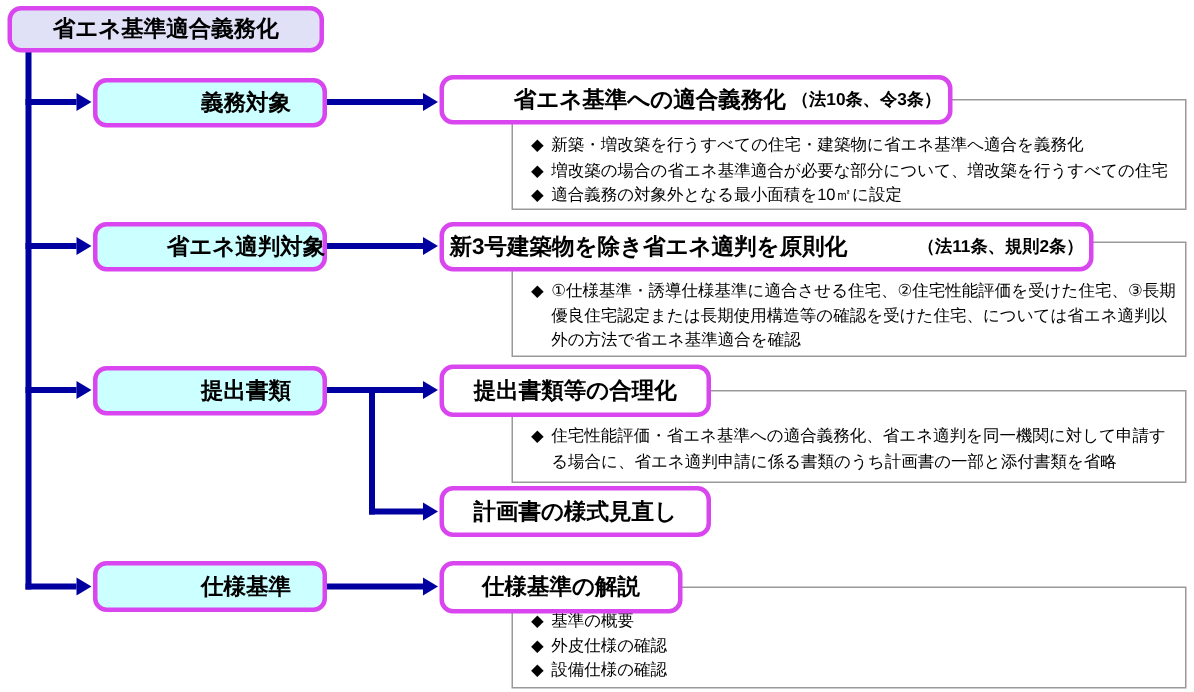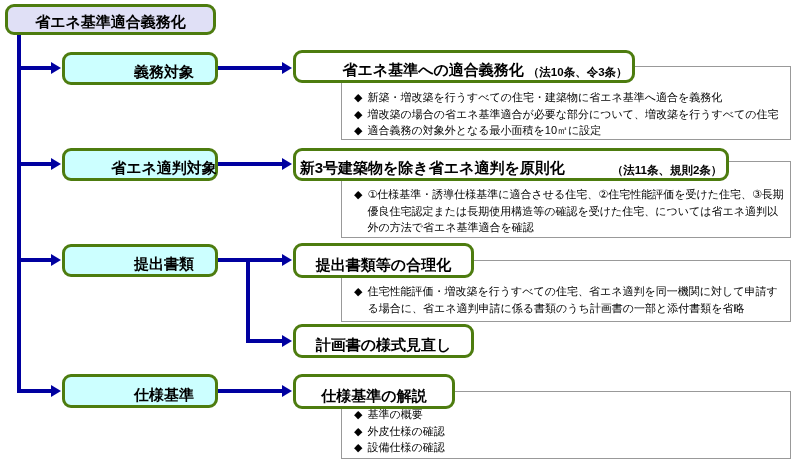--- a/index.html
+++ b/index.html
@@ -6,22 +6,22 @@
   body{font-family:"Liberation Sans","DejaVu Sans",sans-serif;}
   .canvas{position:relative;width:796px;height:461px;background:#fff;overflow:hidden;}
 
   
   .hline{position:absolute;height:4px;background:#0000A0;z-index:0;}
   .vline{position:absolute;width:4px;background:#0000A0;z-index:0;}
   .ahead{position:absolute;width:0;height:0;border-top:6px solid transparent;
          border-bottom:6px solid transparent;border-left:10px solid #0000A0;z-index:0;}
 
   
-  .box{position:absolute;box-sizing:border-box;border:3px solid #4d7c0f;border-radius:9px;
-       background:#fff;display:flex;align-items:flex-end;justify-content:center;
+  .box{position:absolute;box-sizing:border-box;border:3px solid #d946ef;border-radius:9px;
+       background:#fff;display:flex;align-items:center;justify-content:center;
        font-weight:bold;font-size:15px;color:#000;z-index:2;white-space:nowrap;}
   .title-box{background:#E0E0F6;}
   .cat-box{background:#CCFFFF;padding-left:48px;}
   .note{font-size:11.5px;margin-left:4px;}
 
   
   .detail{position:absolute;box-sizing:border-box;border:1px solid #999999;background:#fff;
           z-index:1;font-size:11px;line-height:1.5;color:#000;
           padding:22px 6px 0 12px;overflow:hidden;}
   .bullet{display:flex;align-items:flex-start;}
@@ -81,21 +81,21 @@
   <div class="detail" style="left:341px;top:161px;width:450px;height:77px;padding-top:24px;">
     <div class="bullet">
       <span class="diamond">◆</span>
       <span class="btext">①仕様基準・誘導仕様基準に適合させる住宅、②住宅性能評価を受けた住宅、③長期優良住宅認定または長期使用構造等の確認を受けた住宅、については省エネ適判以外の方法で省エネ基準適合を確認</span>
     </div>
   </div>
 
   <div class="detail" style="left:341px;top:260px;width:450px;height:62px;padding-top:22px;">
     <div class="bullet">
       <span class="diamond">◆</span>
-      <span class="btext">住宅性能評価・増改築を行うすべての住宅、省エネ適判を同一機関に対して申請する場合に、省エネ適判申請に係る書類のうち計画書の一部と添付書類を省略</span>
+      <span class="btext">住宅性能評価・省エネ基準への適合義務化、省エネ適判を同一機関に対して申請する場合に、省エネ適判申請に係る書類のうち計画書の一部と添付書類を省略</span>
     </div>
   </div>
 
   <div class="detail" style="left:341px;top:391px;width:450px;height:68px;padding-top:14px;">
     <div class="bullet">
       <span class="diamond">◆</span>
       <span class="btext">基準の概要</span>
     </div>
     <div class="bullet">
       <span class="diamond">◆</span>

